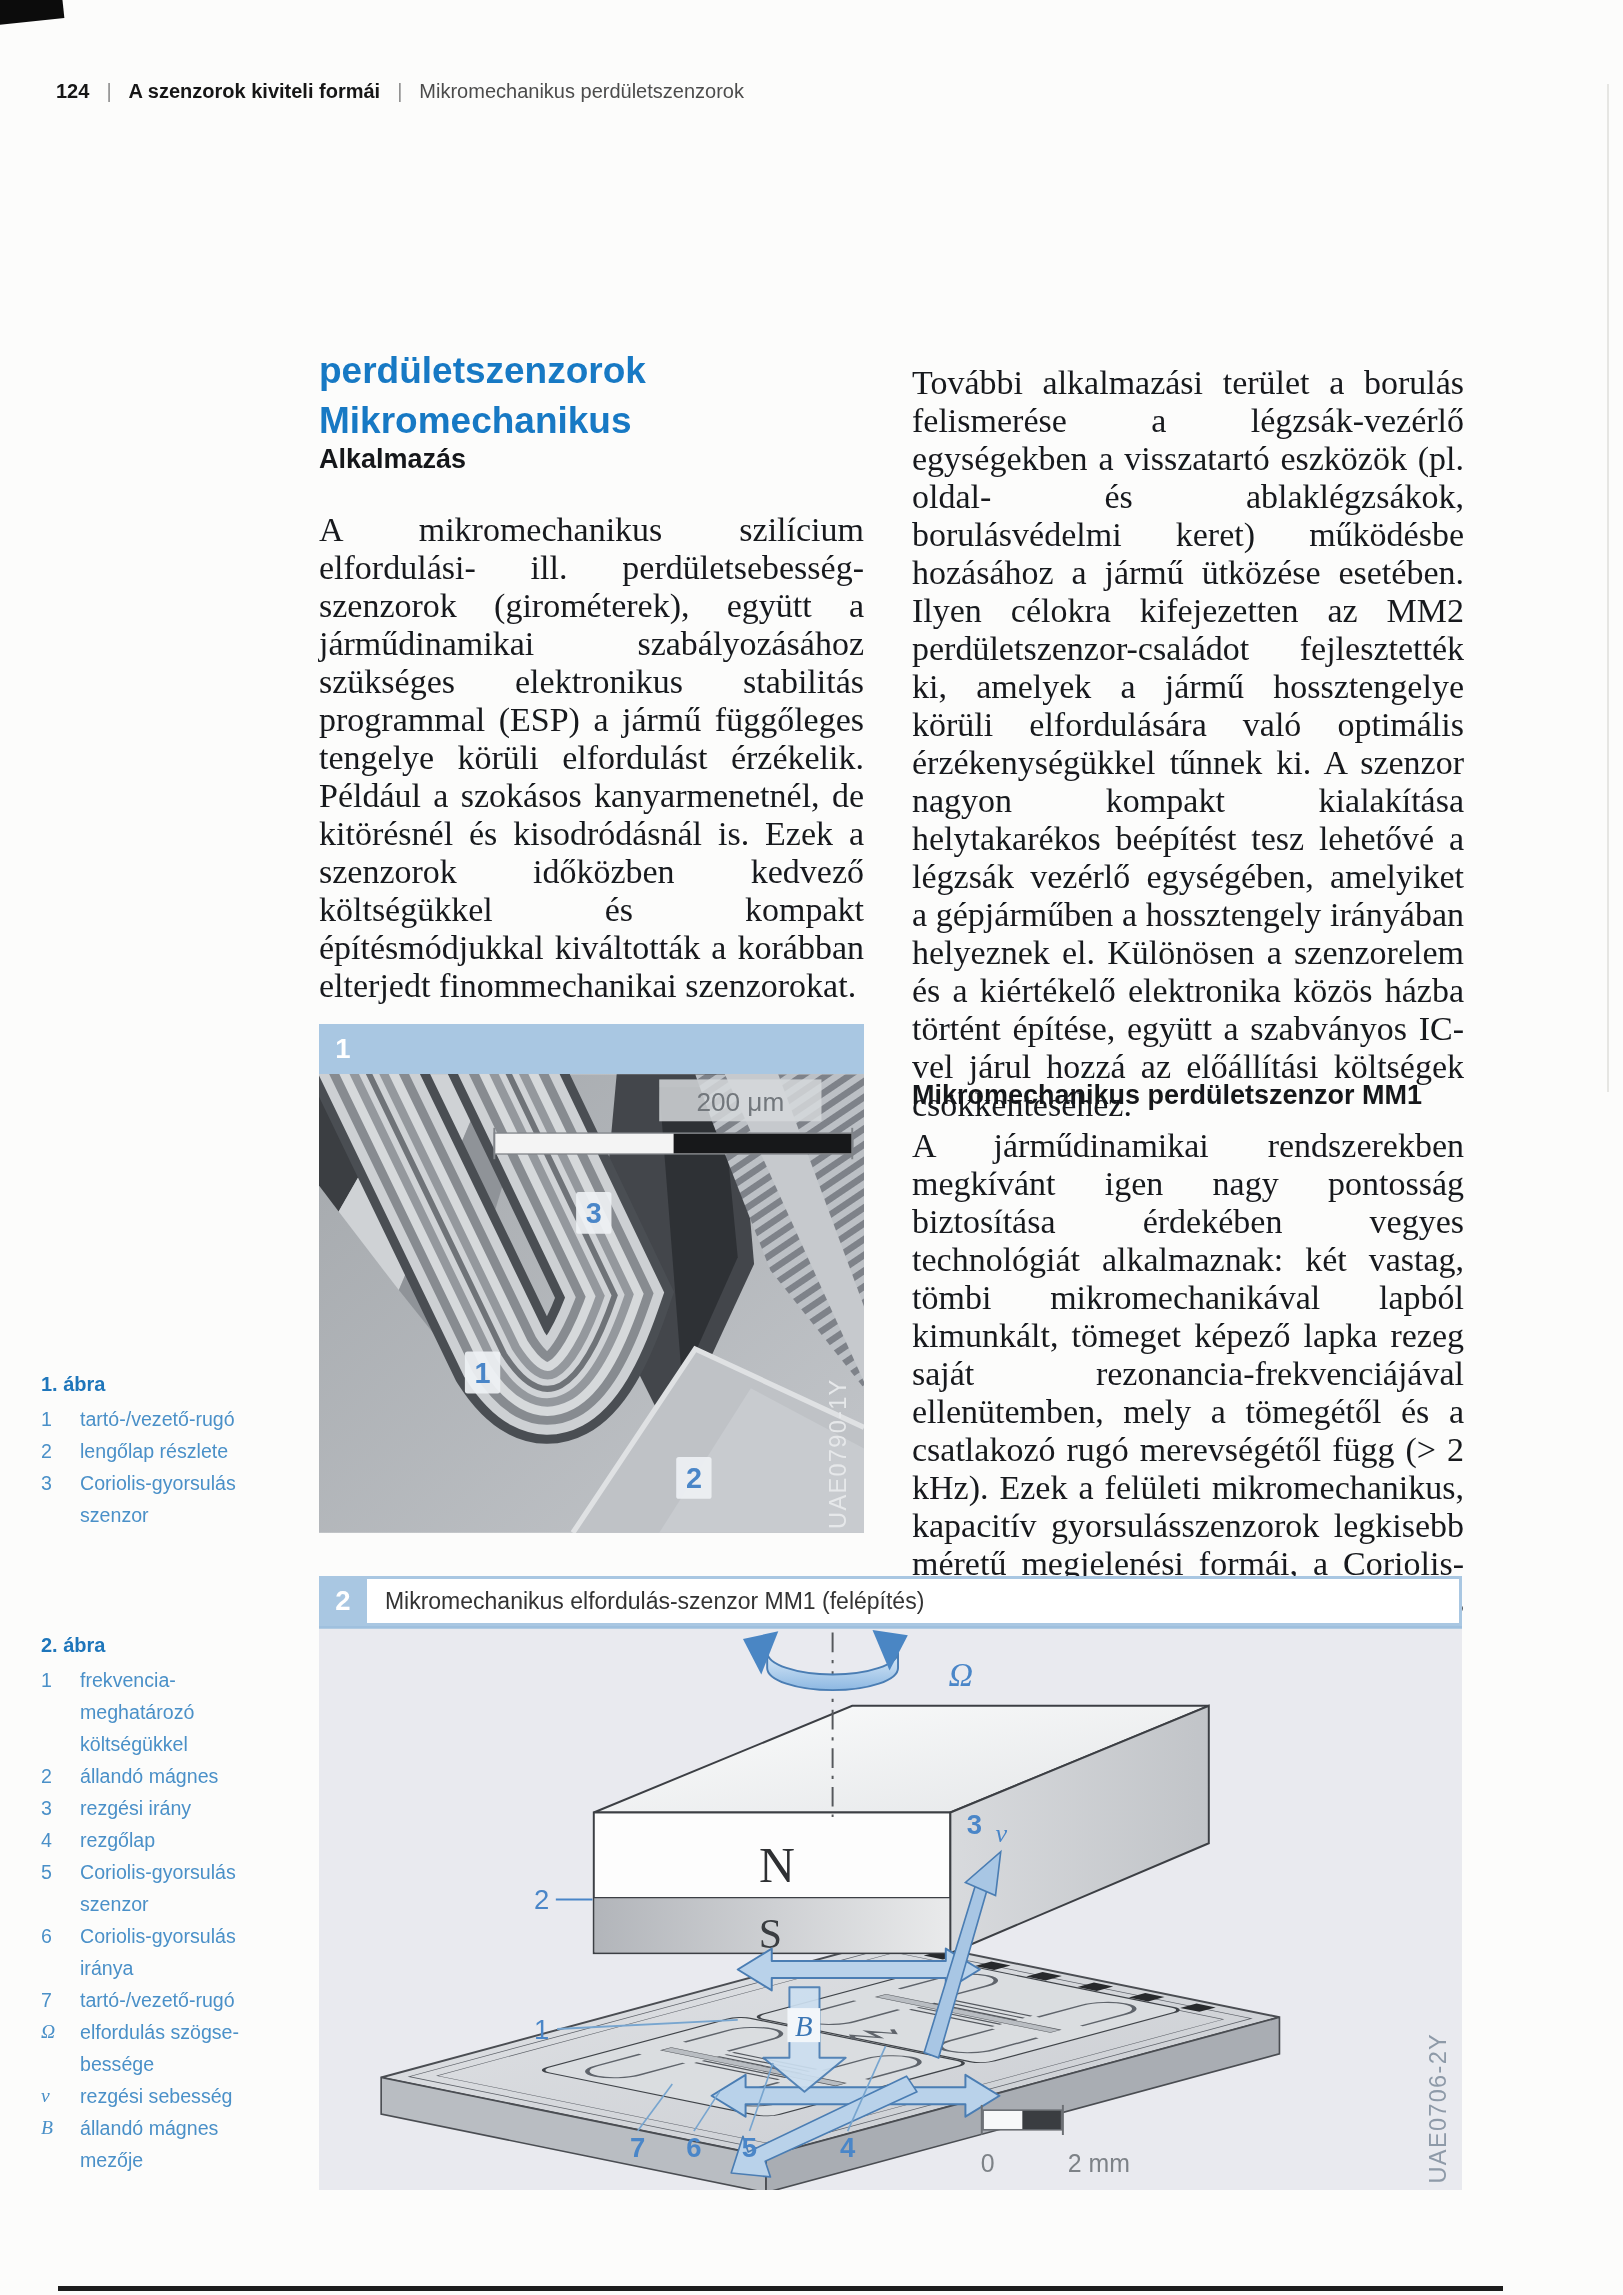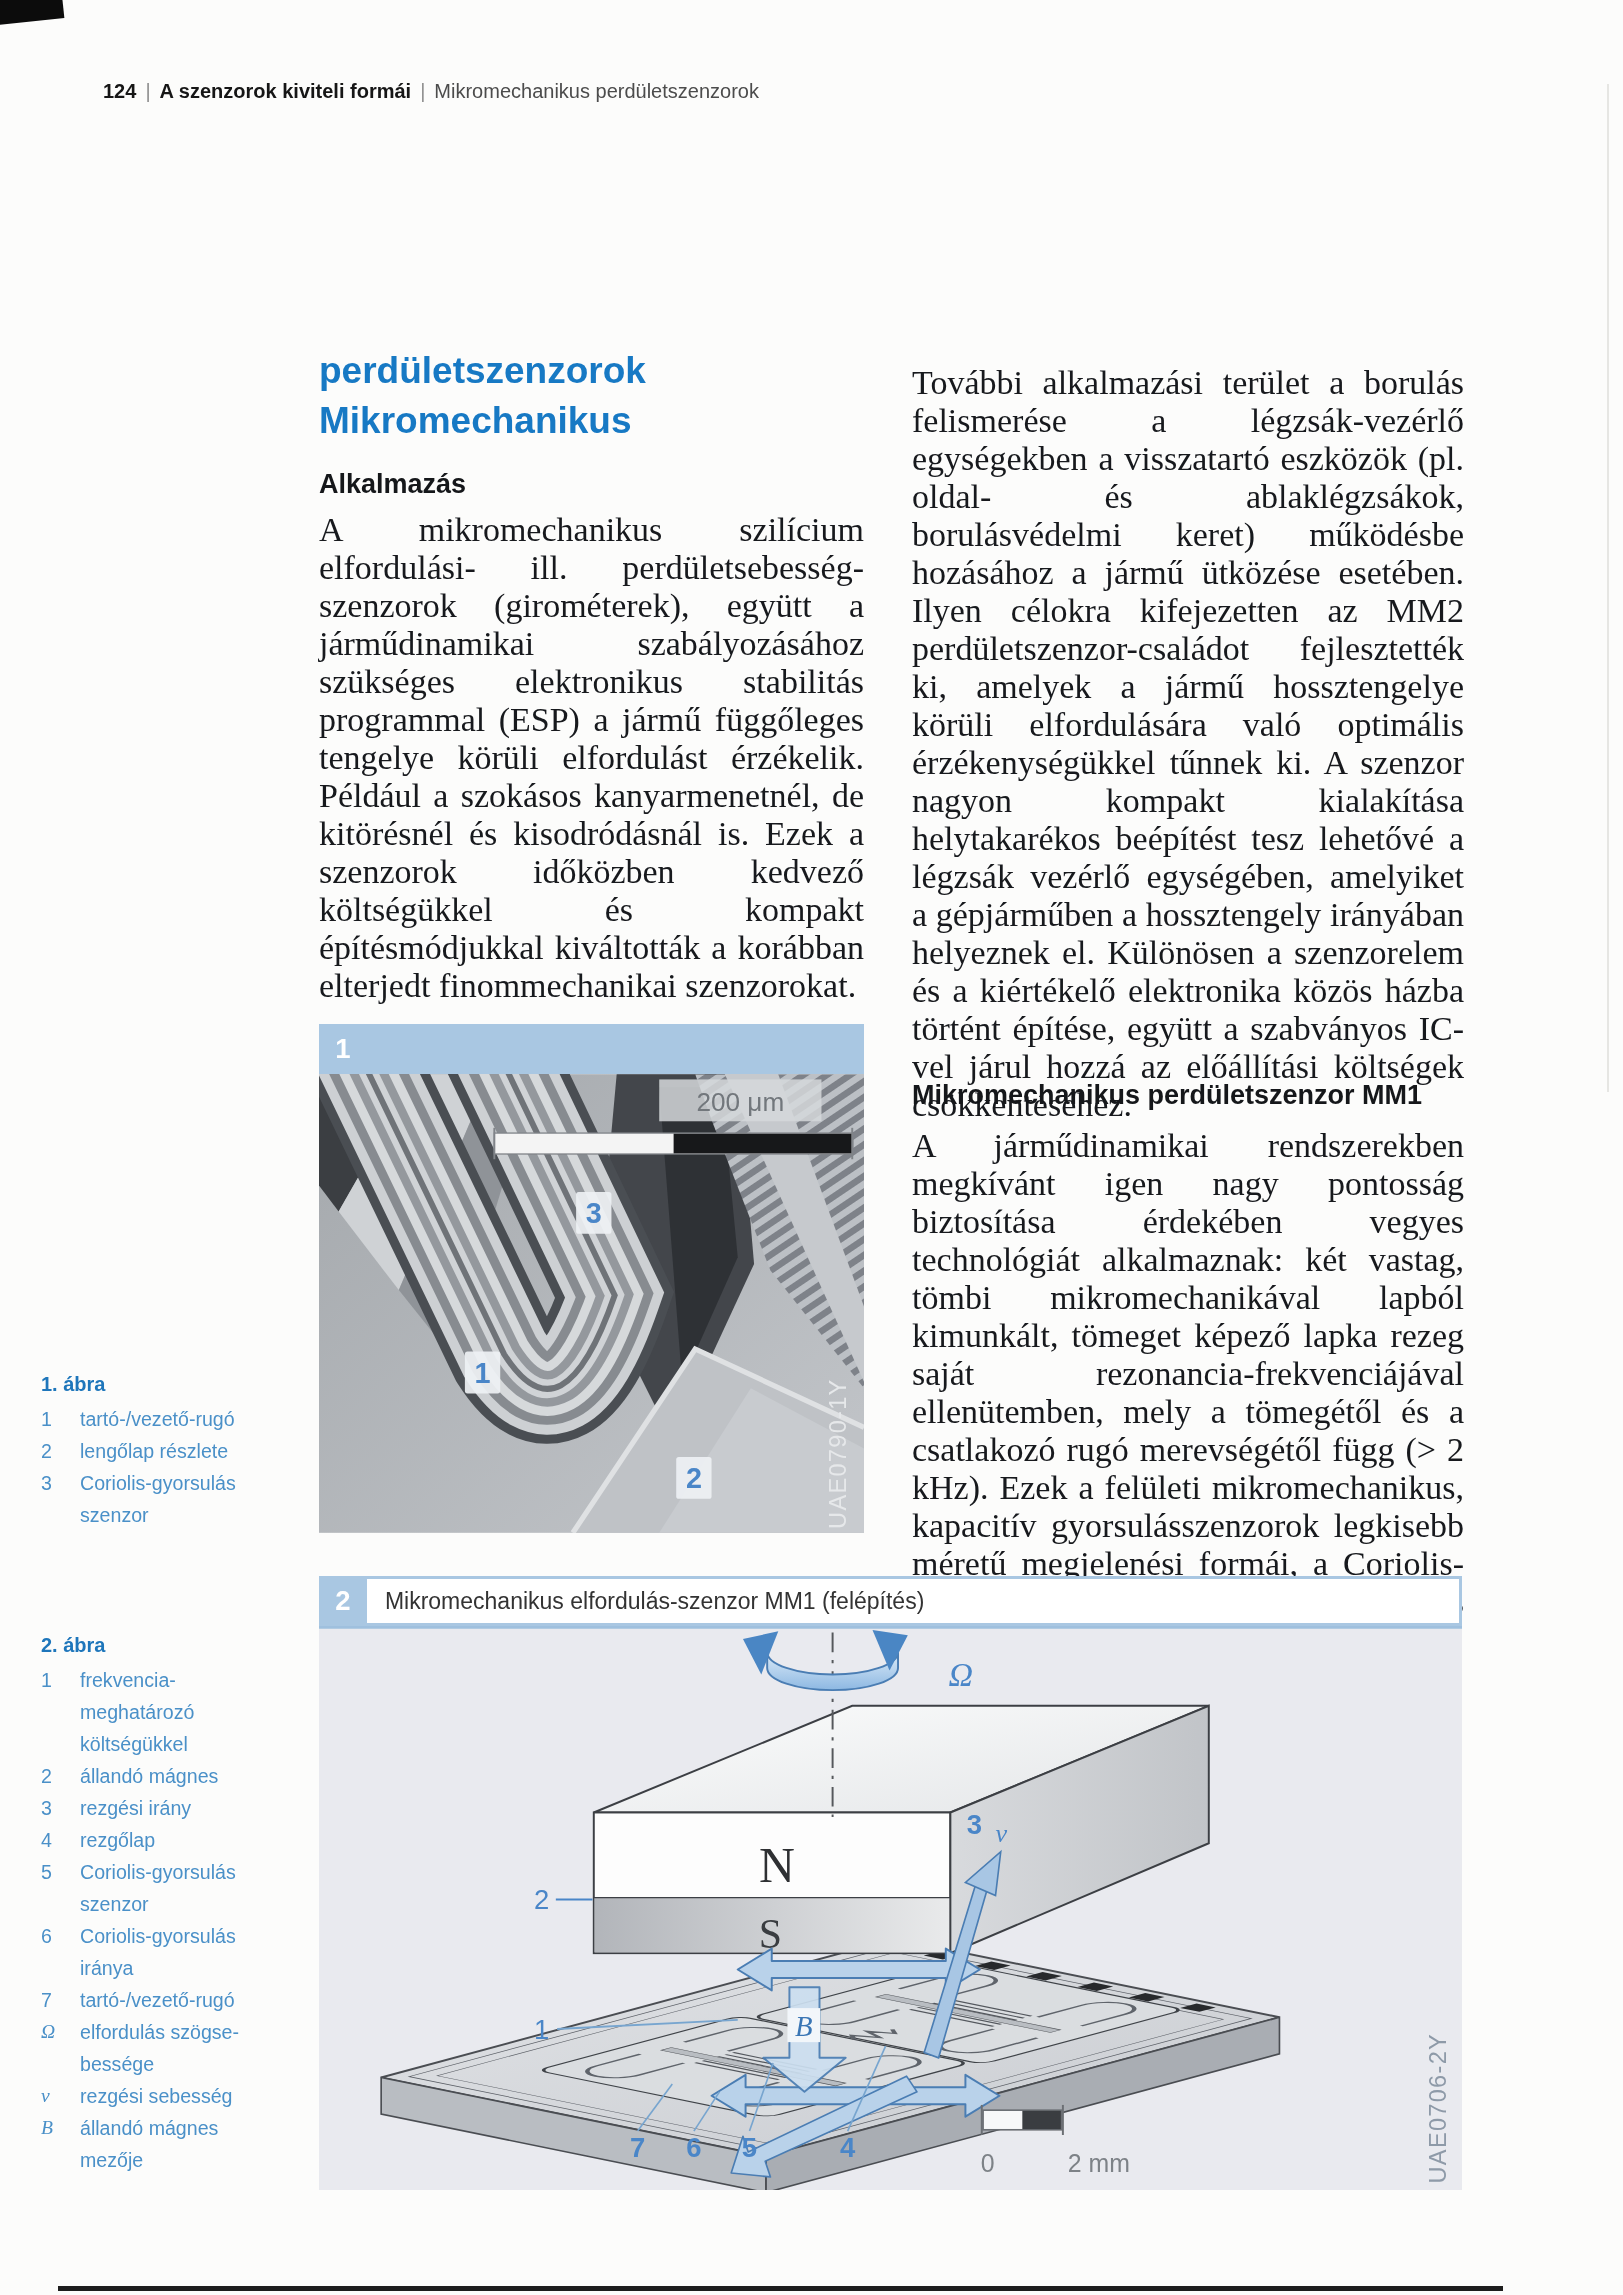--- a/index.html
+++ b/index.html
@@ -1,28 +1,28 @@
 <!DOCTYPE html>
 <html style="font-size:10.5px"><head>
 <meta charset="utf-8">
 <style>
   html,body{margin:0;padding:0;background:#ffffff;}
   .page{position:relative;width:1623px;height:2295px;background:#fcfcfb;overflow:hidden;
         font-family:"Liberation Sans",sans-serif;}
 
   
-  .hdr{position:absolute;left:56px;top:80px;font-size:20px;display:flex;gap:9px;align-items:baseline;color:#3a3a3a;margin-left:47px;}
+  .hdr{position:absolute;left:56px;top:80px;font-size:20px;display:flex;gap:17px;align-items:baseline;color:#3a3a3a;}
   .hdr .pg{font-weight:bold;color:#161616;}
   .hdr .sep{color:#8f8f8f;font-weight:400;}
   .hdr .sec{font-weight:bold;color:#161616;}
   .hdr .chap{color:#4c4c4c;}
 
   
   .title{position:absolute;left:319px;top:346px;font-size:37px;line-height:50px;font-weight:bold;color:#1779c4;}
-  .subhead{position:absolute;left:319px;top:469px;font-size:27px;font-weight:bold;color:#15171a;}
+  .subhead{position:absolute;left:319px;top:444px;font-size:27px;font-weight:bold;color:#15171a;}
   .body-text{font-family:"Liberation Serif",serif;font-size:34px;line-height:38px;color:#17191d;
              text-align:justify;white-space:normal;}
   .lcol{position:absolute;left:319px;top:511px;width:545px;}
   .rcol1{position:absolute;left:912px;top:364px;width:552px;}
   .rsub{position:absolute;left:912px;top:1080px;width:552px;font-size:27px;font-weight:bold;color:#15171a;}
   .rcol2{position:absolute;left:912px;top:1127px;width:552px;}
 
   
   .fig{position:absolute;}
   .fig1{left:319px;top:1024px;width:545px;}

